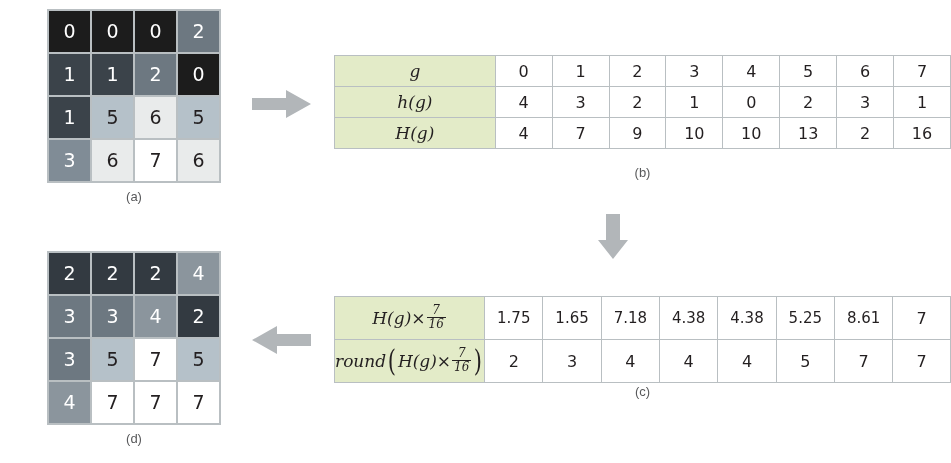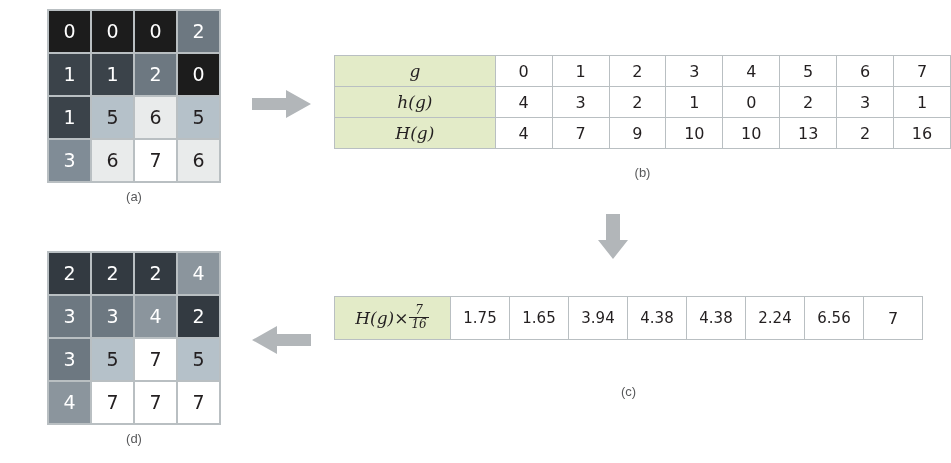--- a/index.html
+++ b/index.html
@@ -182,25 +182,45 @@
           <tr>
             <td class="hdr"><span class="mathrow">
                 <span class="mi">H(g)×</span>
                 <span class="frac">
                   <span class="num">7</span>
                   <span class="den">16</span>
                 </span>
               </span></td>
             <td class="val small">1.75</td>
             <td class="val small">1.65</td>
-            <td class="val small">3.94</td>
+            <td class="val small">7.18</td>
             <td class="val small">4.38</td>
             <td class="val small">4.38</td>
-            <td class="val small">2.24</td>
-            <td class="val small">6.56</td>
+            <td class="val small">5.25</td>
+            <td class="val small">8.61</td>
+            <td class="val">7</td>
+          </tr>
+          <tr>
+            <td class="hdr"><span class="mathrow">
+                <span class="mi">round</span>
+                <span class="paren">(</span>
+                <span class="mi">H(g)×</span>
+                <span class="frac">
+                  <span class="num">7</span>
+                  <span class="den">16</span>
+                </span>
+                <span class="paren">)</span>
+              </span></td>
+            <td class="val">2</td>
+            <td class="val">3</td>
+            <td class="val">4</td>
+            <td class="val">4</td>
+            <td class="val">4</td>
+            <td class="val">5</td>
+            <td class="val">7</td>
             <td class="val">7</td>
           </tr>
         </tbody>
       </table>
     <div class="fig-label" style="top:88px;">(c)</div>
   </div>
 
   <div class="arrow" style="left:252px;top:325px;">
     <svg width="60" height="30" viewBox="0 0 60 30" aria-hidden="true">
       <polygon points="59,9 25,9 25,1 0,15 25,29 25,21 59,21" fill="#b2b6b9"></polygon>

